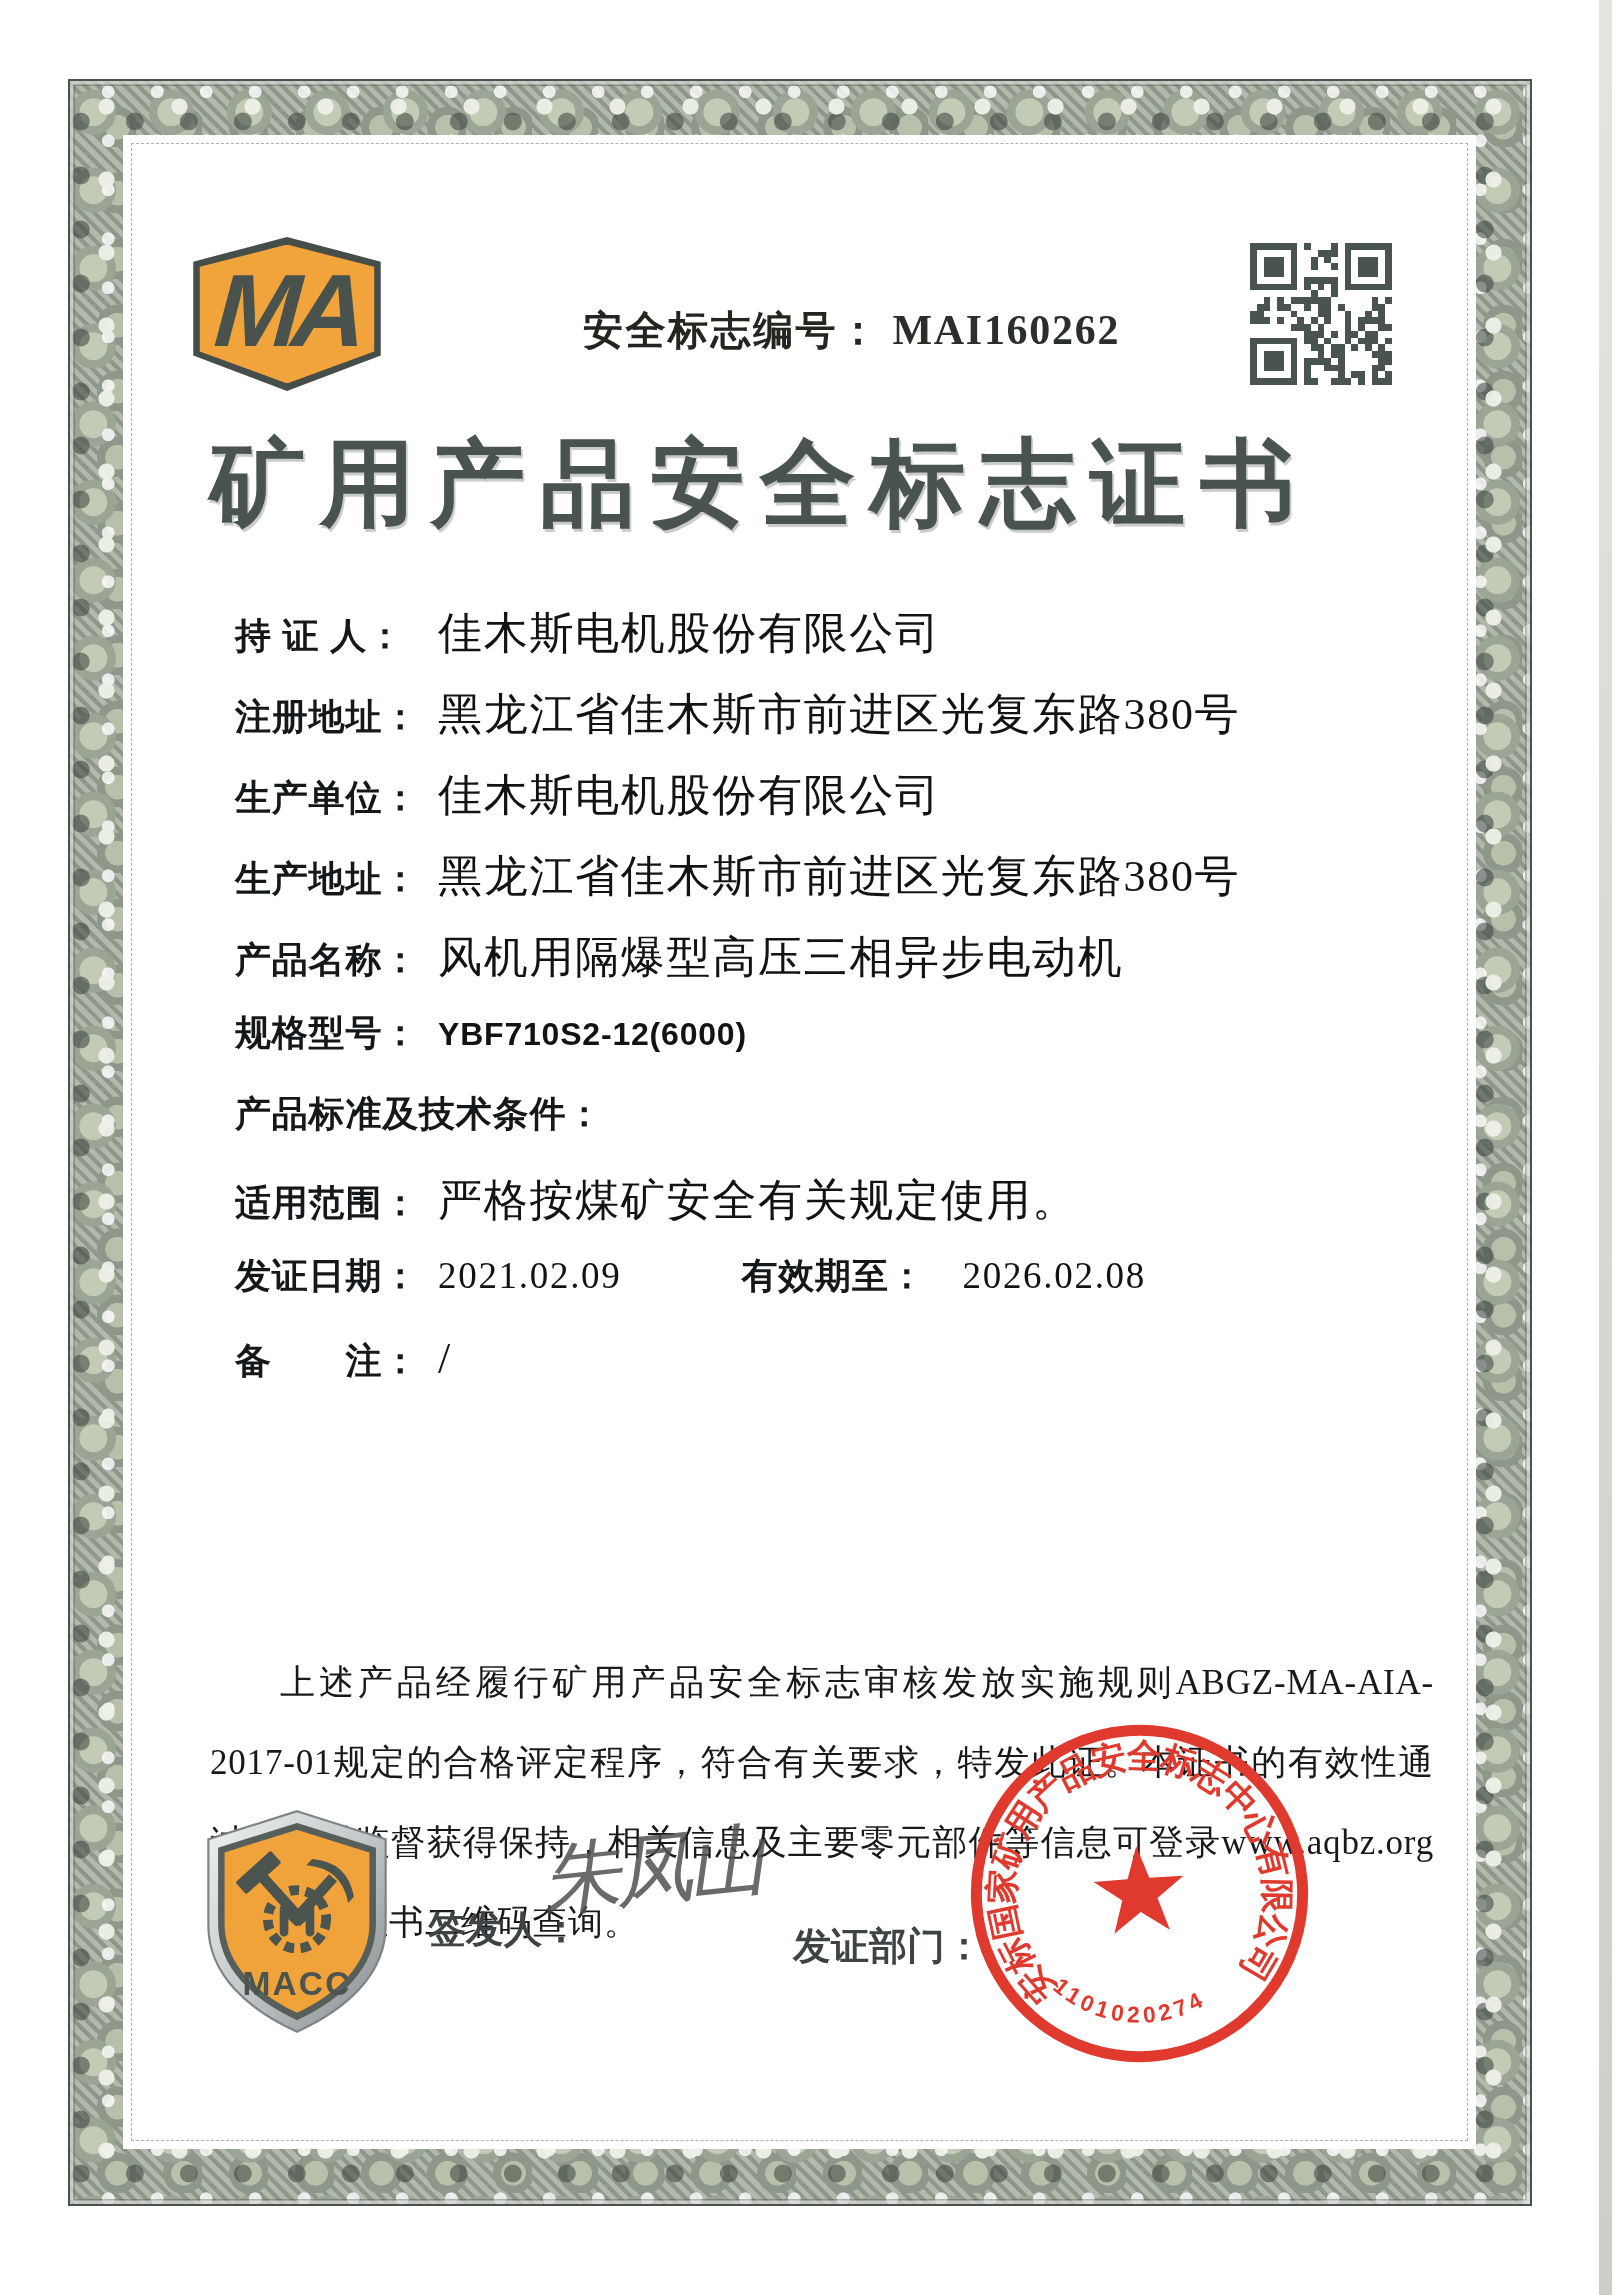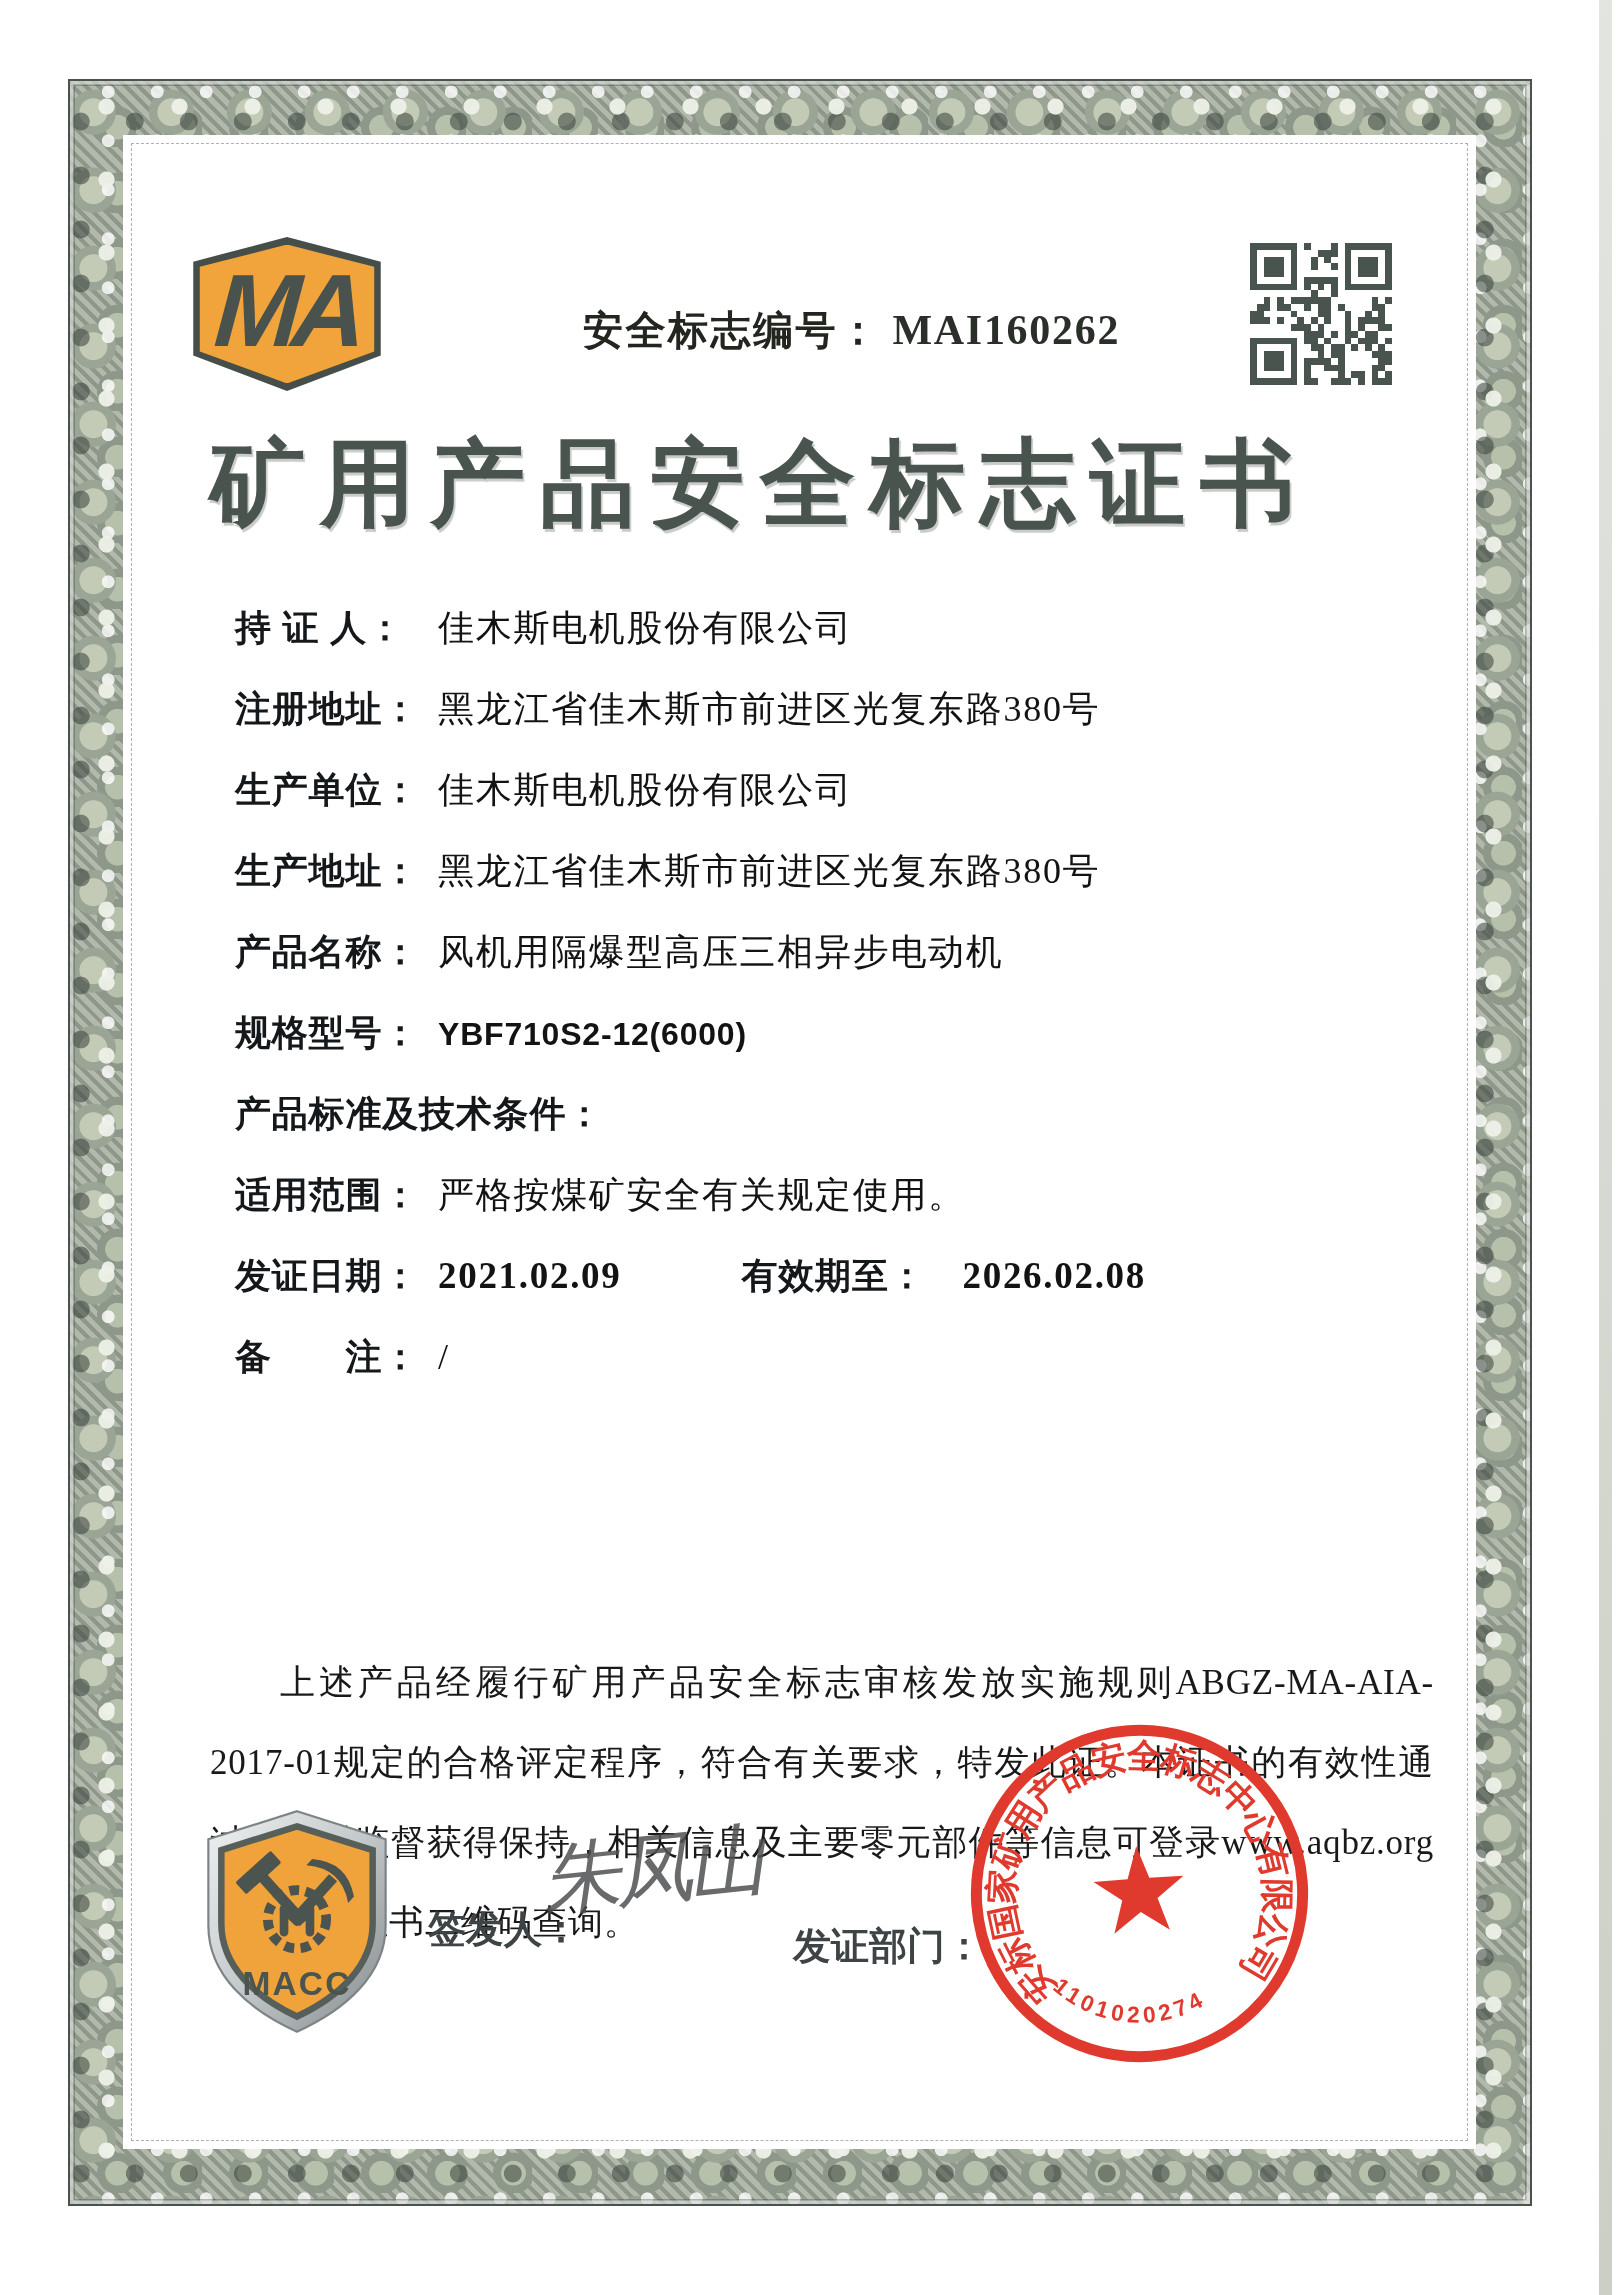--- a/index.html
+++ b/index.html
@@ -45,25 +45,25 @@
   
   .title{position:absolute;left:0;top:421px;width:1520px;margin:0;text-align:center;
     font-size:95px;font-weight:bold;color:#4a544f;letter-spacing:15px;
     font-family:"Liberation Serif",serif;text-shadow:1.7px 2.5px 0.8px rgba(40,48,44,.25);}
 
   
   .fields{position:absolute;left:235px;top:604px;width:1218px;}
   .row{display:flex;align-items:baseline;height:81px;white-space:nowrap;}
   .flabel{font-family:"Liberation Sans",sans-serif;font-weight:bold;font-size:36px;
     color:#15181a;min-width:203px;letter-spacing:0.8px;}
-  .fvalue{font-size:36px;color:#131313;letter-spacing:1.7px;}
+  .fvalue{font-size:44px;color:#131313;letter-spacing:1.7px;}
   .fvalue.std{font-family:Liberation Sans, sans-serif;font-weight:bold;font-size:32px;letter-spacing:0.8px;}
   .row .flabel.wide{min-width:0;}
   .flabel.l2{margin-left:120px;min-width:0;margin-right:37px;}
-  .fvalue.date{font-weight:bold;font-size:37px;}
+  .fvalue.date{font-weight:normal;font-size:37px;}
 
   
   .statement{position:absolute;left:210px;top:1643px;width:1224px;margin:0;
     font-size:35px;line-height:80px;color:#191919;text-indent:2em;
     text-align:justify;letter-spacing:0.8px;}
 
   
   .macc{position:absolute;left:188px;top:1809px;width:218px;height:227px;}
   .signer-label,.issuer-label{position:absolute;font-family:"Liberation Sans",sans-serif;
     font-weight:bold;font-size:38px;color:#3e4345;white-space:nowrap;}

